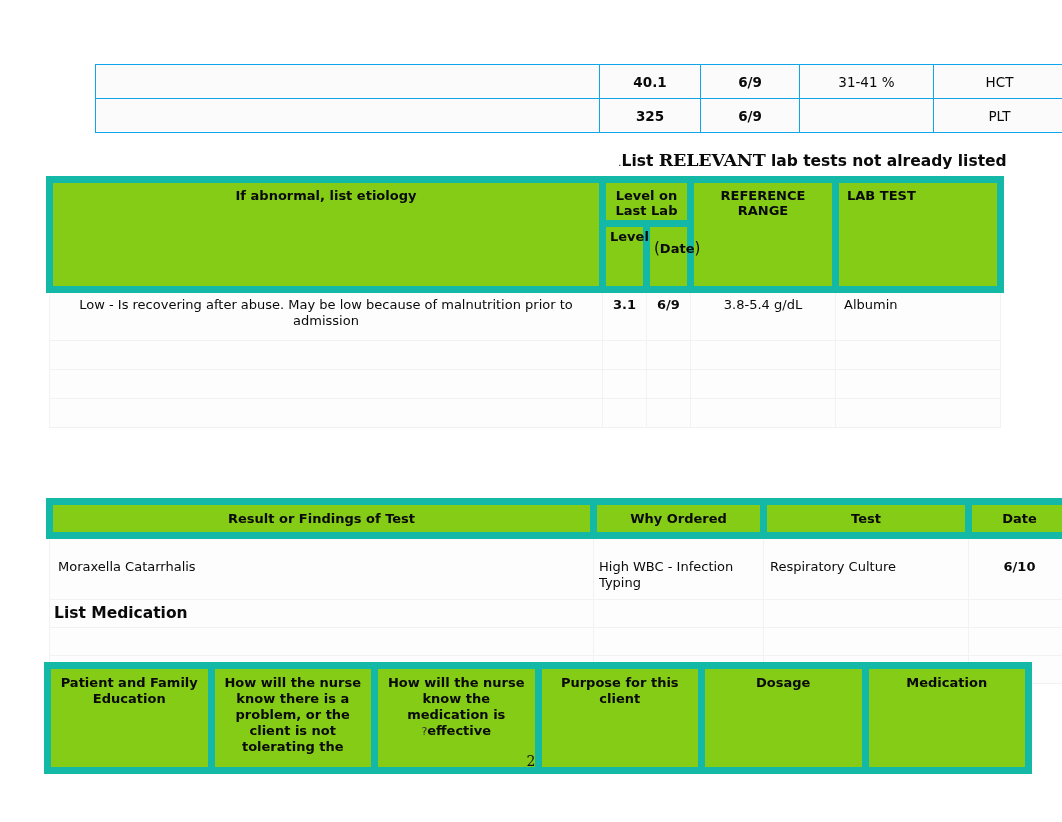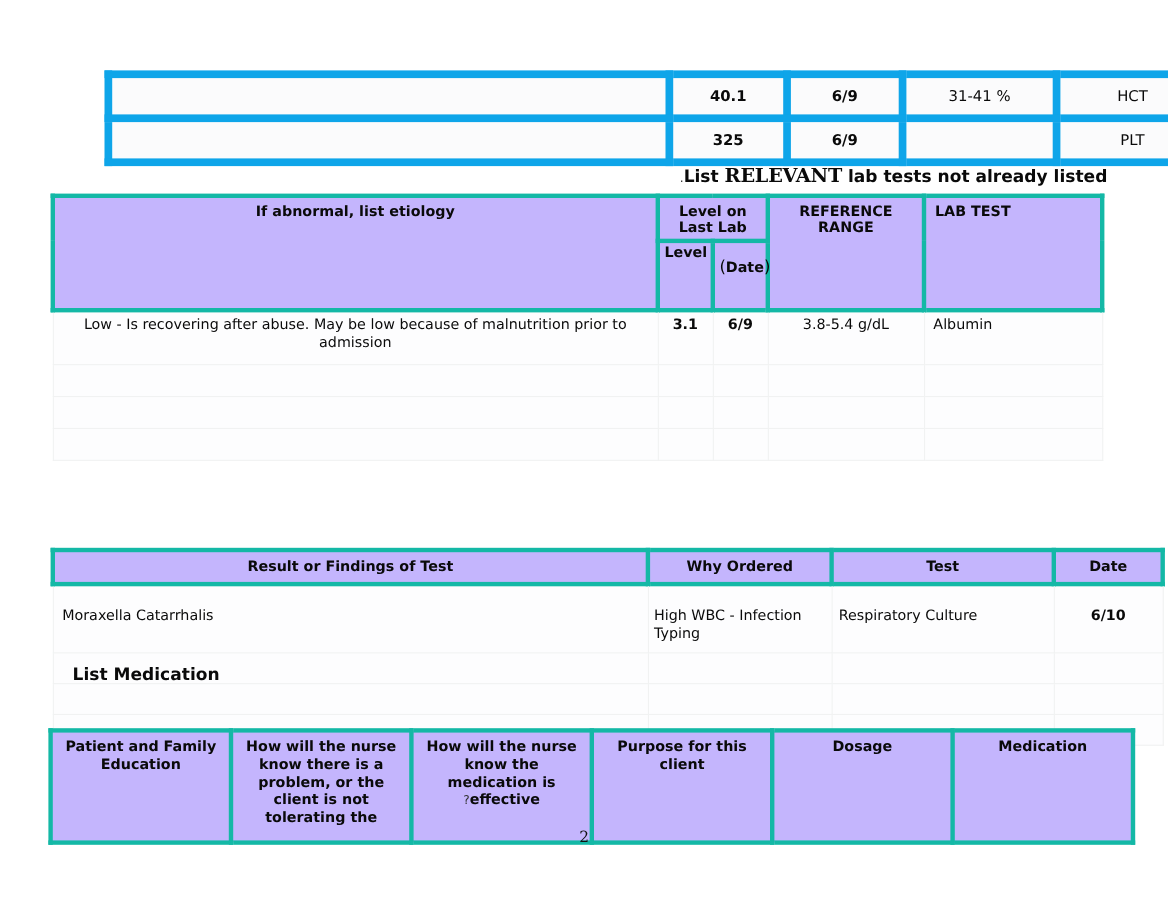--- a/index.html
+++ b/index.html
@@ -28,38 +28,38 @@
     width: 100%;
   }
   td, th {
     padding: 2px 4px;
     font-weight: normal;
     vertical-align: top;
     border: 1px solid #f1f2f2;
     background: #fdfdfe;
   }
   .hdr td, .hdr th {
-    background: #c4b5fd;
-    border: 4px solid #14b8a6;
+    background: #84cc16;
+    border: 7px solid #14b8a6;
     font-weight: bold;
     text-align: center;
   }
 
   
   #top-table-wrap {
     position: absolute;
     left: 95px;
     top: 64px;
     width: 925px;
   }
   #top-table-wrap table { font-size: 13.5px; }
   #top-table-wrap td {
     height: 29px;
     vertical-align: middle;
-    border: 7px solid #0ea5e9;
+    border: 1px solid #0ea5e9;
     background: #fbfbfc;
   }
   #top-table-wrap td.c-etio   { width: 495px; }
   #top-table-wrap td.c-level  { width: 92px;  text-align: center; font-weight: bold; }
   #top-table-wrap td.c-date   { width: 90px;  text-align: center; font-weight: bold; }
   #top-table-wrap td.c-range  { width: 125px; text-align: center; }
   #top-table-wrap td.c-test   { width: 123px; text-align: center; }
 
   
   .heading {
@@ -75,21 +75,20 @@
   }
   #proc-heading {
     left: 60px;
     top: 424px;
     font-size: 15.5px;
   }
   #med-heading {
     left: 54px;
     top: 604px;
     font-size: 15.5px;
-    margin-left: 12px;
   }
   .big-word {
     font-family: "DejaVu Serif", serif;
     font-size: 17.5px;
     font-weight: bold;
     letter-spacing: -0.2px;
   }
   .tiny-lead {
     font-size: 11px;
     font-weight: normal;

